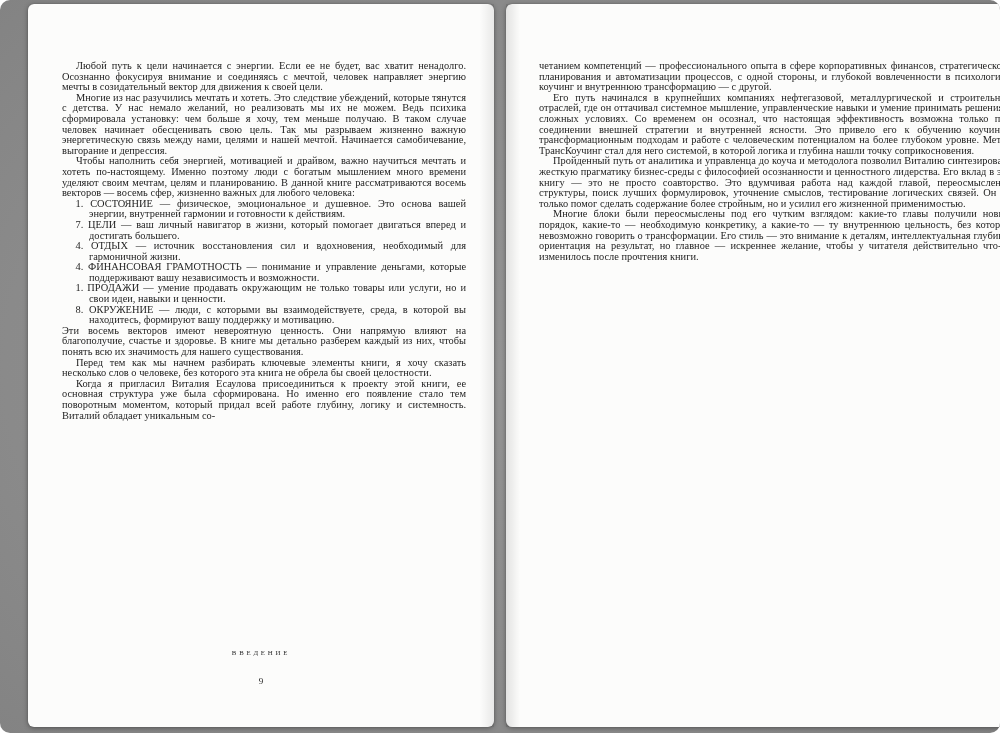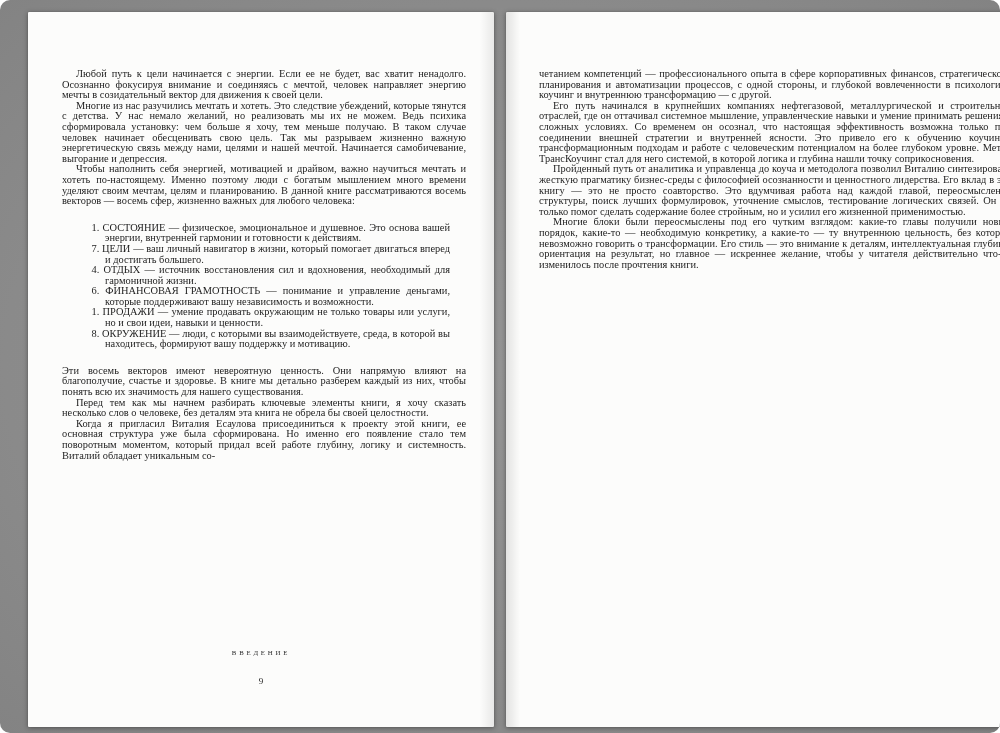--- a/index.html
+++ b/index.html
@@ -11,25 +11,25 @@
     position: relative;
     width: 1000px;
     height: 733px;
     background: radial-gradient(ellipse at center, #949494 0%, #8a8a8a 70%, #838383 100%);
     border-radius: 10px;
     overflow: hidden;
     font-family: "Liberation Serif", "DejaVu Serif", serif;
   }
   .page {
     position: absolute;
-    top: 12px;
+    top: 4px;
     bottom: 6px;
     background: #fcfcfb;
     box-shadow: 0 1px 5px rgba(0,0,0,0.38), 0 0 1px rgba(0,0,0,0.3);
-    border-radius: 1px;
+    border-radius: 6px;
   }
   .page.left  { left: 28px;  width: 466px; }
   .page.right { left: 506px; width: 537px; }
   .page.left::after, .page.right::after {
     content: "";
     position: absolute;
     top: 0; bottom: 0;
     width: 14px;
     pointer-events: none;
   }
@@ -49,21 +49,21 @@
     line-height: 10.6px;
     color: #1e1e1e;
     hyphens: auto;
     -webkit-hyphens: auto;
   }
   .page.left  .text-block { left: 34px; right: 28px; }
   .page.right .text-block { left: 33px; right: 32px; }
   .text-block p { margin: 0; }
   p.indent { text-indent: 14px; }
   p.flush  { text-indent: 0; }
-  .book-list { margin: 16px; }
+  .book-list { margin: 0; }
   .list-item {
     padding-left: 27px;
     text-indent: -13.5px;
   }
   .running-title {
     position: absolute;
     left: 0; right: 0;
     bottom: 71px;
     text-align: center;
     font-size: 6.8px;
@@ -87,27 +87,27 @@
   <div class="page left">
     <div class="text-block">
       <p class="indent">Любой путь к цели начинается с энергии. Если ее не будет, вас хватит ненадолго. Осознанно фокусируя внимание и соединяясь с мечтой, человек направляет энергию мечты в созидательный вектор для движения к своей цели.</p>
       <p class="indent">Многие из нас разучились мечтать и хотеть. Это следствие убеждений, которые тянутся с детства. У нас немало желаний, но реализовать мы их не можем. Ведь психика сформировала установку: чем больше я хочу, тем меньше получаю. В таком случае человек начинает обесценивать свою цель. Так мы разрываем жизненно важную энергетическую связь между нами, целями и нашей мечтой. Начинается самобичевание, выгорание и депрессия.</p>
       <p class="indent">Чтобы наполнить себя энергией, мотивацией и драйвом, важно научиться мечтать и хотеть по-настоящему. Именно поэтому люди с богатым мышлением много времени уделяют своим мечтам, целям и планированию. В данной книге рассматриваются восемь векторов — восемь сфер, жизненно важных для любого человека:</p>
 
       <div class="book-list">
         <div class="list-item">1. СОСТОЯНИЕ — физическое, эмоциональное и душевное. Это основа вашей энергии, внутренней гармонии и готовности к действиям.</div>
         <div class="list-item">7. ЦЕЛИ — ваш личный навигатор в жизни, который помогает двигаться вперед и достигать большего.</div>
         <div class="list-item">4. ОТДЫХ — источник восстановления сил и вдохновения, необходимый для гармоничной жизни.</div>
-        <div class="list-item">6. ФИНАНСОВАЯ ГРАМОТНОСТЬ — понимание и управление деньгами, которые поддерживают вашу независимость и возможности.</div>
+        <div class="list-item">4. ФИНАНСОВАЯ ГРАМОТНОСТЬ — понимание и управление деньгами, которые поддерживают вашу независимость и возможности.</div>
         <div class="list-item">1. ПРОДАЖИ — умение продавать окружающим не только товары или услуги, но и свои идеи, навыки и ценности.</div>
         <div class="list-item">8. ОКРУЖЕНИЕ — люди, с которыми вы взаимодействуете, среда, в которой вы находитесь, формируют вашу поддержку и мотивацию.</div>
       </div>
 
       <p class="flush">Эти восемь векторов имеют невероятную ценность. Они напрямую влияют на благополучие, счастье и здоровье. В книге мы детально разберем каждый из них, чтобы понять всю их значимость для нашего существования.</p>
-      <p class="indent">Перед тем как мы начнем разбирать ключевые элементы книги, я хочу сказать несколько слов о человеке, без деталям эта книга не обрела бы своей целостности.</p>
+      <p class="indent">Перед тем как мы начнем разбирать ключевые элементы книги, я хочу сказать несколько слов о человеке, без которого эта книга не обрела бы своей целостности.</p>
       <p class="indent">Когда я пригласил Виталия Есаулова присоединиться к проекту этой книги, ее основная структура уже была сформирована. Но именно его появление стало тем поворотным моментом, который придал всей работе глубину, логику и системность. Виталий обладает уникальным со-</p>
     </div>
 
     <div class="running-title">ВВЕДЕНИЕ</div>
     <div class="page-number">9</div>
   </div>
 
   <div class="page right">
     <div class="text-block">
       <p class="flush">четанием компетенций — профессионального опыта в сфере корпоративных финансов, стратегического планирования и автоматизации процессов, с одной стороны, и глубокой вовлеченности в психологию, коучинг и внутреннюю трансформацию — с другой.</p>

